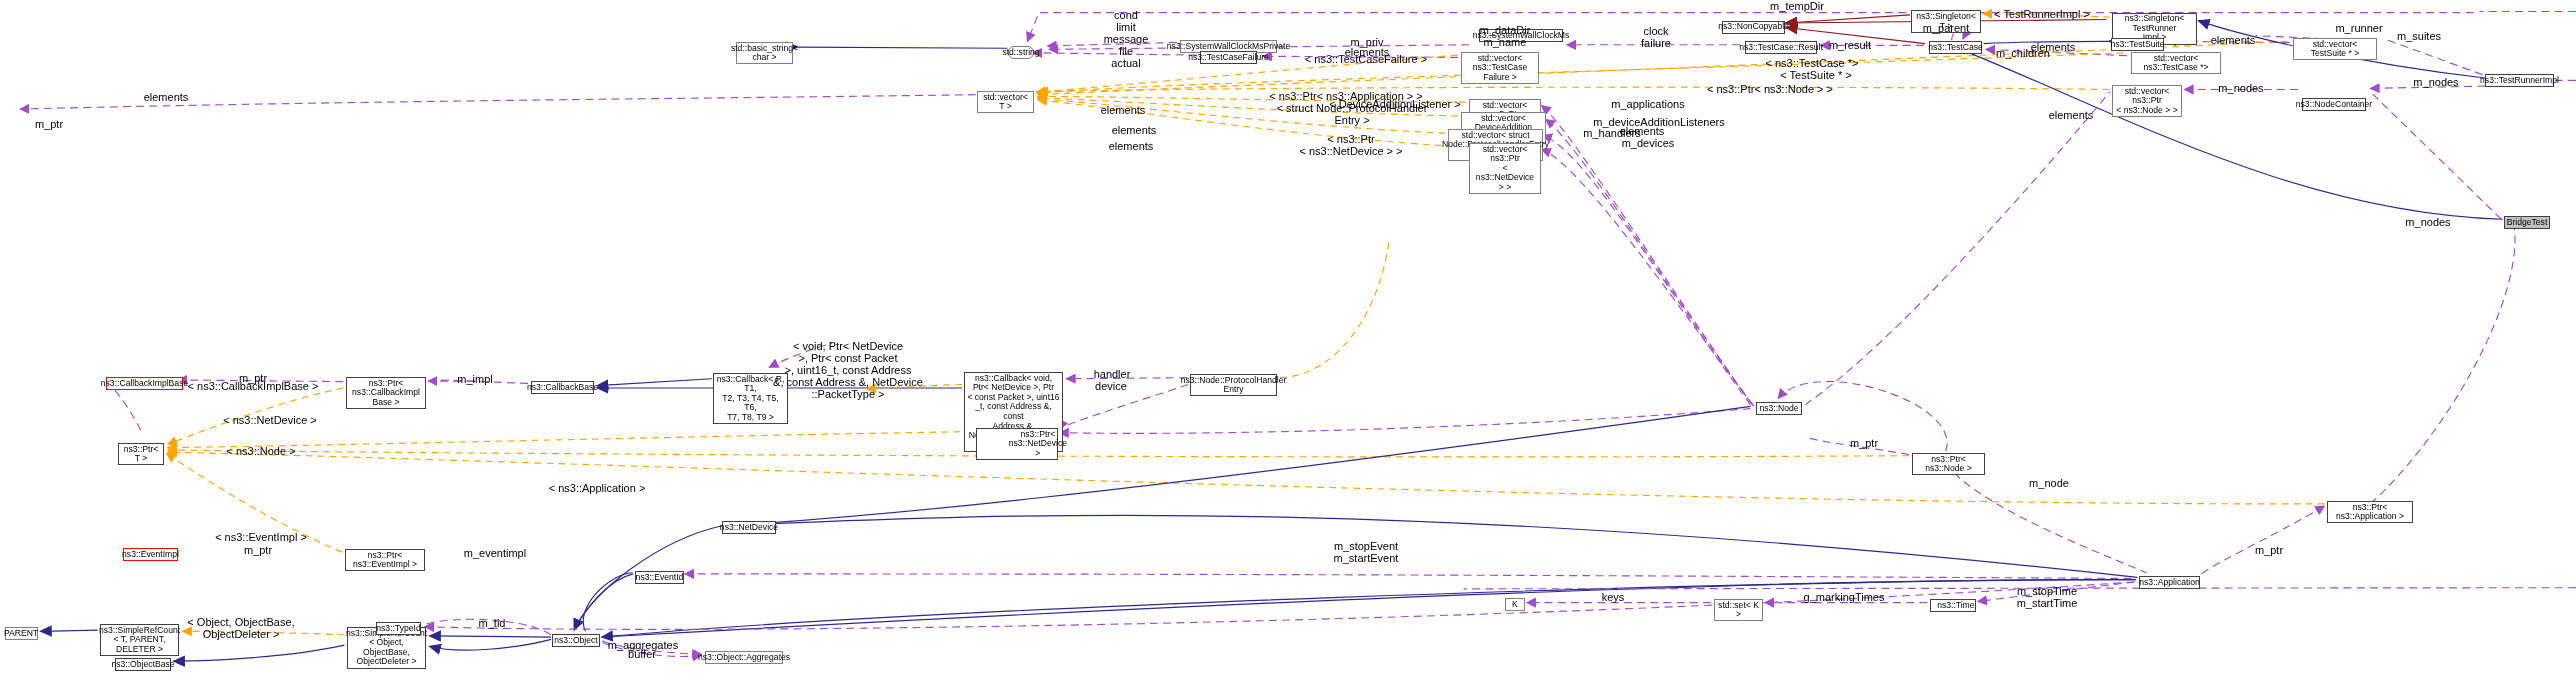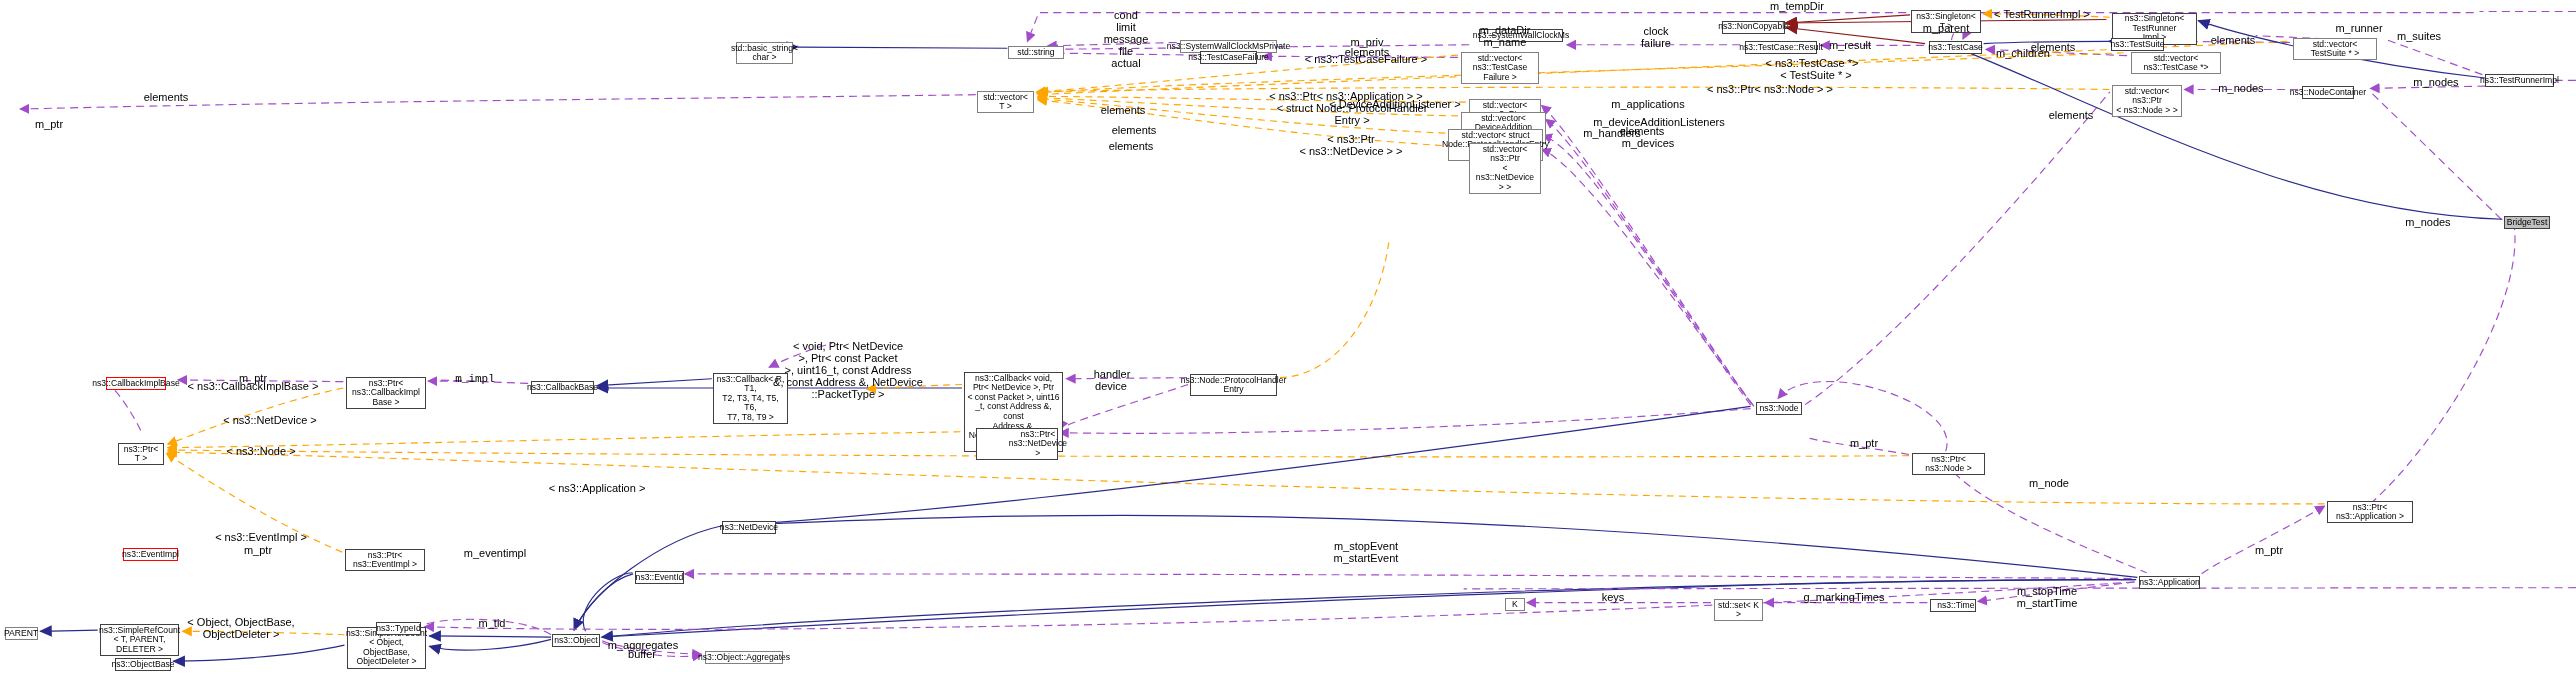--- a/index.html
+++ b/index.html
@@ -164,50 +164,50 @@
       <path d="M4488,1024 L2550,1026" stroke="#a24ccb" stroke-dasharray="14,9"></path>
 
       <path d="M4488,20 L4320,20" stroke="#a24ccb" stroke-dasharray="14,9"></path>
       <path d="M4488,140 L4452,140" stroke="#a24ccb" stroke-dasharray="14,9"></path>
     </g>
   </svg>
 
   <div id="node-layer">
       <div class="node" style="left: 736px; top: 42px; width: 57px; min-height: 15px;">std::basic_string&lt;
 char &gt;</div>
-      <div class="node" style="left: 1008px; top: 46px; width: 56px; min-height: 9.2px;">std::string</div>
+      <div class="node" style="left: 1008px; top: 46px; width: 26px; min-height: 9.2px; border-radius: 6px;">std::string</div>
       <div class="node" style="left: 1180px; top: 40px; width: 97px; min-height: 9.2px;">ns3::SystemWallClockMsPrivate</div>
       <div class="node solid" style="left: 1200px; top: 51px; width: 57px; min-height: 9.2px;">ns3::TestCaseFailure</div>
       <div class="node" style="left: 1461px; top: 52px; width: 78px; min-height: 15px;">std::vector&lt; ns3::TestCase
 Failure &gt;</div>
       <div class="node solid" style="left: 1479px; top: 29px; width: 84px; min-height: 9.2px;">ns3::SystemWallClockMs</div>
       <div class="node solid" style="left: 1745px; top: 41px; width: 72px; min-height: 9.2px;">ns3::TestCase::Result</div>
       <div class="node solid" style="left: 1722px; top: 20.7px; width: 63px; min-height: 9.2px;">ns3::NonCopyable</div>
       <div class="node solid" style="left: 1911px; top: 10.3px; width: 70px; min-height: 9.2px;">ns3::Singleton&lt; T &gt;</div>
       <div class="node solid" style="left: 2112px; top: 12.6px; width: 85px; min-height: 15px;">ns3::Singleton&lt; TestRunner
 Impl &gt;</div>
       <div class="node solid" style="left: 1929px; top: 41px; width: 53px; min-height: 9.2px;">ns3::TestCase</div>
       <div class="node solid" style="left: 2111px; top: 38px; width: 53px; min-height: 9.2px;">ns3::TestSuite</div>
       <div class="node" style="left: 2293px; top: 38px; width: 84px; min-height: 9.2px;">std::vector&lt; TestSuite * &gt;</div>
       <div class="node" style="left: 2131px; top: 52px; width: 90px; min-height: 9.2px;">std::vector&lt; ns3::TestCase *&gt;</div>
       <div class="node solid" style="left: 2485px; top: 74px; width: 69px; min-height: 11.5px;">ns3::TestRunnerImpl</div>
       <div class="node" style="left: 2112px; top: 85px; width: 70px; min-height: 15px;">std::vector&lt; ns3::Ptr
 &lt; ns3::Node &gt; &gt;</div>
-      <div class="node solid" style="left: 2302px; top: 86px; width: 52px; min-height: 9.2px;">ns3::NodeContainer</div>
+      <div class="node solid" style="left: 2302px; top: 98px; width: 64px; min-height: 9.2px;">ns3::NodeContainer</div>
       <div class="node highlight" style="left: 2504px; top: 216px; width: 46px; min-height: 10.3px;">BridgeTest</div>
       <div class="node" style="left: 977px; top: 91px; width: 57px; min-height: 9.2px;">std::vector&lt; T &gt;</div>
       <div class="node" style="left: 1469px; top: 99px; width: 72px; min-height: 15px;">std::vector&lt; ns3::Ptr
 &lt; ns3::Application &gt; &gt;</div>
       <div class="node" style="left: 1461px; top: 112px; width: 85px; min-height: 15px;">std::vector&lt; DeviceAddition
 Listener &gt;</div>
       <div class="node" style="left: 1448px; top: 129px; width: 95px; min-height: 15px;">std::vector&lt; struct
 Node::ProtocolHandlerEntry &gt;</div>
       <div class="node" style="left: 1469px; top: 143px; width: 72px; min-height: 15px;">std::vector&lt; ns3::Ptr
 &lt; ns3::NetDevice &gt; &gt;</div>
-      <div class="node redborder" style="left: 106px; top: 377px; width: 60px; min-height: 10.3px;">ns3::CallbackImplBase</div>
+      <div class="node redborder" style="left: 106px; top: 377px; width: 77px; min-height: 10.3px;">ns3::CallbackImplBase</div>
       <div class="node solid" style="left: 346px; top: 377px; width: 80px; min-height: 15px;">ns3::Ptr&lt; ns3::CallbackImpl
 Base &gt;</div>
       <div class="node solid" style="left: 531px; top: 381px; width: 63px; min-height: 9.2px;">ns3::CallbackBase</div>
       <div class="node solid" style="left: 713px; top: 373px; width: 75px; min-height: 22px;">ns3::Callback&lt; R, T1,
 T2, T3, T4, T5, T6,
 T7, T8, T9 &gt;</div>
       <div class="node solid" style="left: 964px; top: 372px; width: 99px; min-height: 33px;">ns3::Callback&lt; void,
  Ptr&lt; NetDevice &gt;, Ptr
 &lt; const Packet &gt;, uint16
 _t, const Address &amp;, const
@@ -279,21 +279,21 @@
       <div class="edgelabel" style="left: 1659px; top: 122px;">m_deviceAdditionListeners</div>
       <div class="edgelabel" style="left: 1612px; top: 133px;">m_handlers</div>
       <div class="edgelabel" style="left: 1648px; top: 143px;">m_devices</div>
       <div class="edgelabel multi" style="left: 1351px; top: 145px;">&lt; ns3::Ptr
 &lt; ns3::NetDevice &gt; &gt;</div>
       <div class="edgelabel" style="left: 1134px; top: 130px;">elements</div>
       <div class="edgelabel" style="left: 1131px; top: 146px;">elements</div>
       <div class="edgelabel" style="left: 49px; top: 124px;">m_ptr</div>
       <div class="edgelabel" style="left: 253px; top: 378px;">m_ptr</div>
       <div class="edgelabel" style="left: 253px; top: 386px;">&lt; ns3::CallbackImplBase &gt;</div>
-      <div class="edgelabel" style="left: 475px; top: 379px; font-family: Liberation Mono, monospace;">m_impl</div>
+      <div class="edgelabel" style="left: 475px; top: 379px;">m_impl</div>
       <div class="edgelabel multi" style="left: 848px; top: 370px;">&lt; void, Ptr&lt; NetDevice
 &gt;, Ptr&lt; const Packet
 &gt;, uint16_t, const Address
 &amp;, const Address &amp;, NetDevice
 ::PacketType &gt;</div>
       <div class="edgelabel" style="left: 1112px; top: 374px;">handler</div>
       <div class="edgelabel" style="left: 1111px; top: 386px;">device</div>
       <div class="edgelabel" style="left: 270px; top: 420px;">&lt; ns3::NetDevice &gt;</div>
       <div class="edgelabel" style="left: 261px; top: 451px;">&lt; ns3::Node &gt;</div>
       <div class="edgelabel" style="left: 597px; top: 488px;">&lt; ns3::Application &gt;</div>

